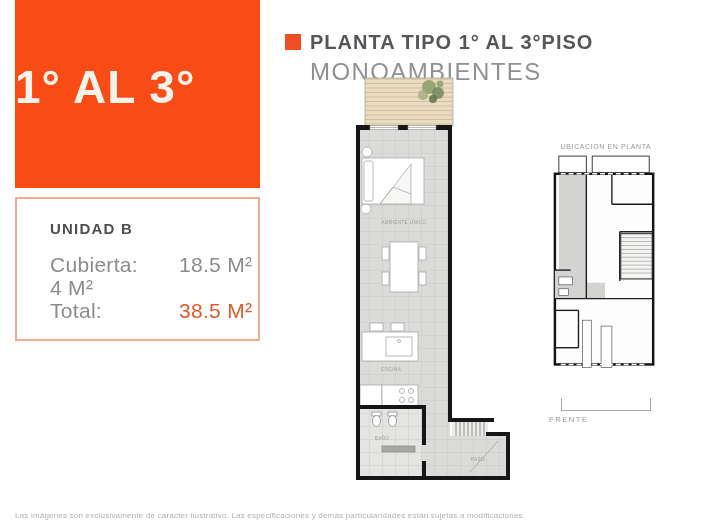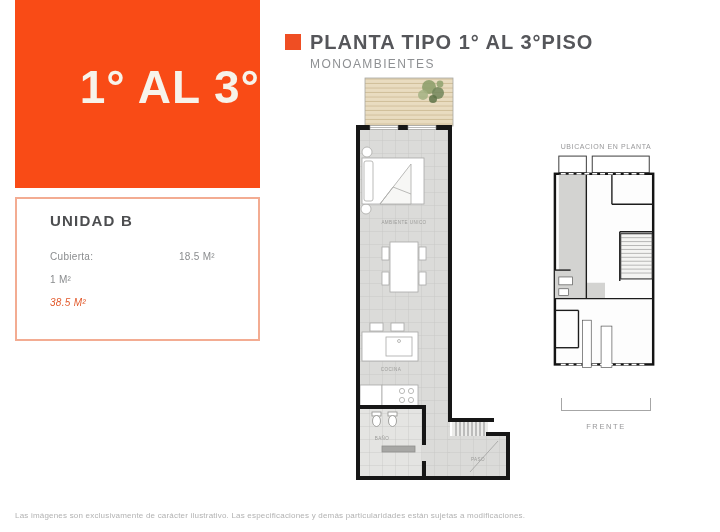--- a/index.html
+++ b/index.html
@@ -3,50 +3,50 @@
 <meta charset="utf-8">
 <style>
   html,body{margin:0;padding:0;}
   body{
     width:720px;height:532px;position:relative;background:#ffffff;
     font-family:"Liberation Sans", sans-serif;overflow:hidden;
   }
   
   .hero{
     position:absolute;left:15px;top:0;width:245px;height:188px;
-    background:#f94b16;display:flex;align-items:center;justify-content:flex-end;
+    background:#f94b16;display:flex;align-items:center;justify-content:flex-start;
   }
   .hero-label{
     color:#f7f3ea;font-size:46px;font-weight:700;letter-spacing:1px;
     margin-top:-14px;
   }
   
   .title-block{position:absolute;left:285px;top:31px;display:flex;align-items:flex-start;gap:9px;justify-content:flex-end;}
   .title-bullet{width:16px;height:16px;background:#ef4e23;margin-top:3px;flex:0 0 auto;}
   .title-main{font-size:20px;font-weight:700;color:#55565a;letter-spacing:1px;line-height:22px;}
-  .title-sub{font-size:12px;font-weight:400;color:#8e9093;letter-spacing:1.4px;line-height:20px;margin-top:1px;}
+  .title-sub{font-size:24px;font-weight:400;color:#8e9093;letter-spacing:1.4px;line-height:20px;margin-top:9px;}
   
   .unit-card{
     position:absolute;left:15px;top:197px;width:245px;height:144px;box-sizing:border-box;
-    border:2px solid #f3ac92;background:#ffffff;padding:13px 0 0 33px;
+    border:2px solid #f3ac92;background:#ffffff;padding:21px 0 0 33px;
   }
   .unit-title{font-size:15px;font-weight:700;color:#4d4e50;letter-spacing:1.2px;}
   .unit-rows{margin-top:16px;}
-  .unit-row{display:flex;font-size:10px;color:#8a8c8e;letter-spacing:.3px;line-height:23px;}
+  .unit-row{display:flex;font-size:21px;color:#8a8c8e;letter-spacing:.3px;line-height:23px;}
   .unit-row .lbl{width:129px;}
   .unit-row .val{}
-  .unit-row .val.total{color:#e2592b;font-style:italic;}
+  .unit-row .val.total{color:#e2592b;}
   
   .main-plan{position:absolute;left:330px;top:75px;}
   .mini-plan{position:absolute;left:549px;top:143px;width:114px;}
   .mini-title{font-size:7px;color:#98989a;letter-spacing:.6px;text-align:center;white-space:nowrap;}
   .mini-plan svg{display:block;margin-top:3px;}
   .mini-bracket{width:88px;height:12px;margin:1px auto 0;
     border-left:1px solid #a6a6a6;border-right:1px solid #a6a6a6;border-bottom:1px solid #a6a6a6;}
-  .mini-caption{margin-top:11px;text-align:center;font-size:7.5px;color:#98989a;letter-spacing:1.6px;}
+  .mini-caption{margin-top:4px;text-align:left;font-size:7.5px;color:#98989a;letter-spacing:1.6px;}
   
   .disclaimer{position:absolute;left:15px;top:511px;font-size:8px;color:#b2b2b2;letter-spacing:.2px;}
   svg text{font-family:"Liberation Sans", sans-serif;}
 </style>
 </head>
 <body>
 
 <div class="hero">
   <div class="hero-label">1° AL 3°</div>
 </div>
@@ -60,23 +60,24 @@
 </div>
 
 <div class="unit-card">
   <div class="unit-title">UNIDAD B</div>
   <div class="unit-rows">
     <div class="unit-row">
       <span class="lbl">Cubierta:</span>
       <span class="val">18.5 M²</span>
     </div>
     <div class="unit-row">
-      <span class="val">1 M²</span>
+      <span class="val">4 M²</span>
     </div>
     <div class="unit-row">
+      <span class="lbl">Total:</span>
       <span class="val total">38.5 M²</span>
     </div>
   </div>
 </div>
 
 <div class="main-plan">
 <svg width="185" height="420" viewBox="0 0 185 420">
   <defs>
     <pattern id="g" width="13" height="13" patternUnits="userSpaceOnUse">
       <path d="M13 0H0V13" fill="none" stroke="#c6c6c4" stroke-width="0.8"></path>

